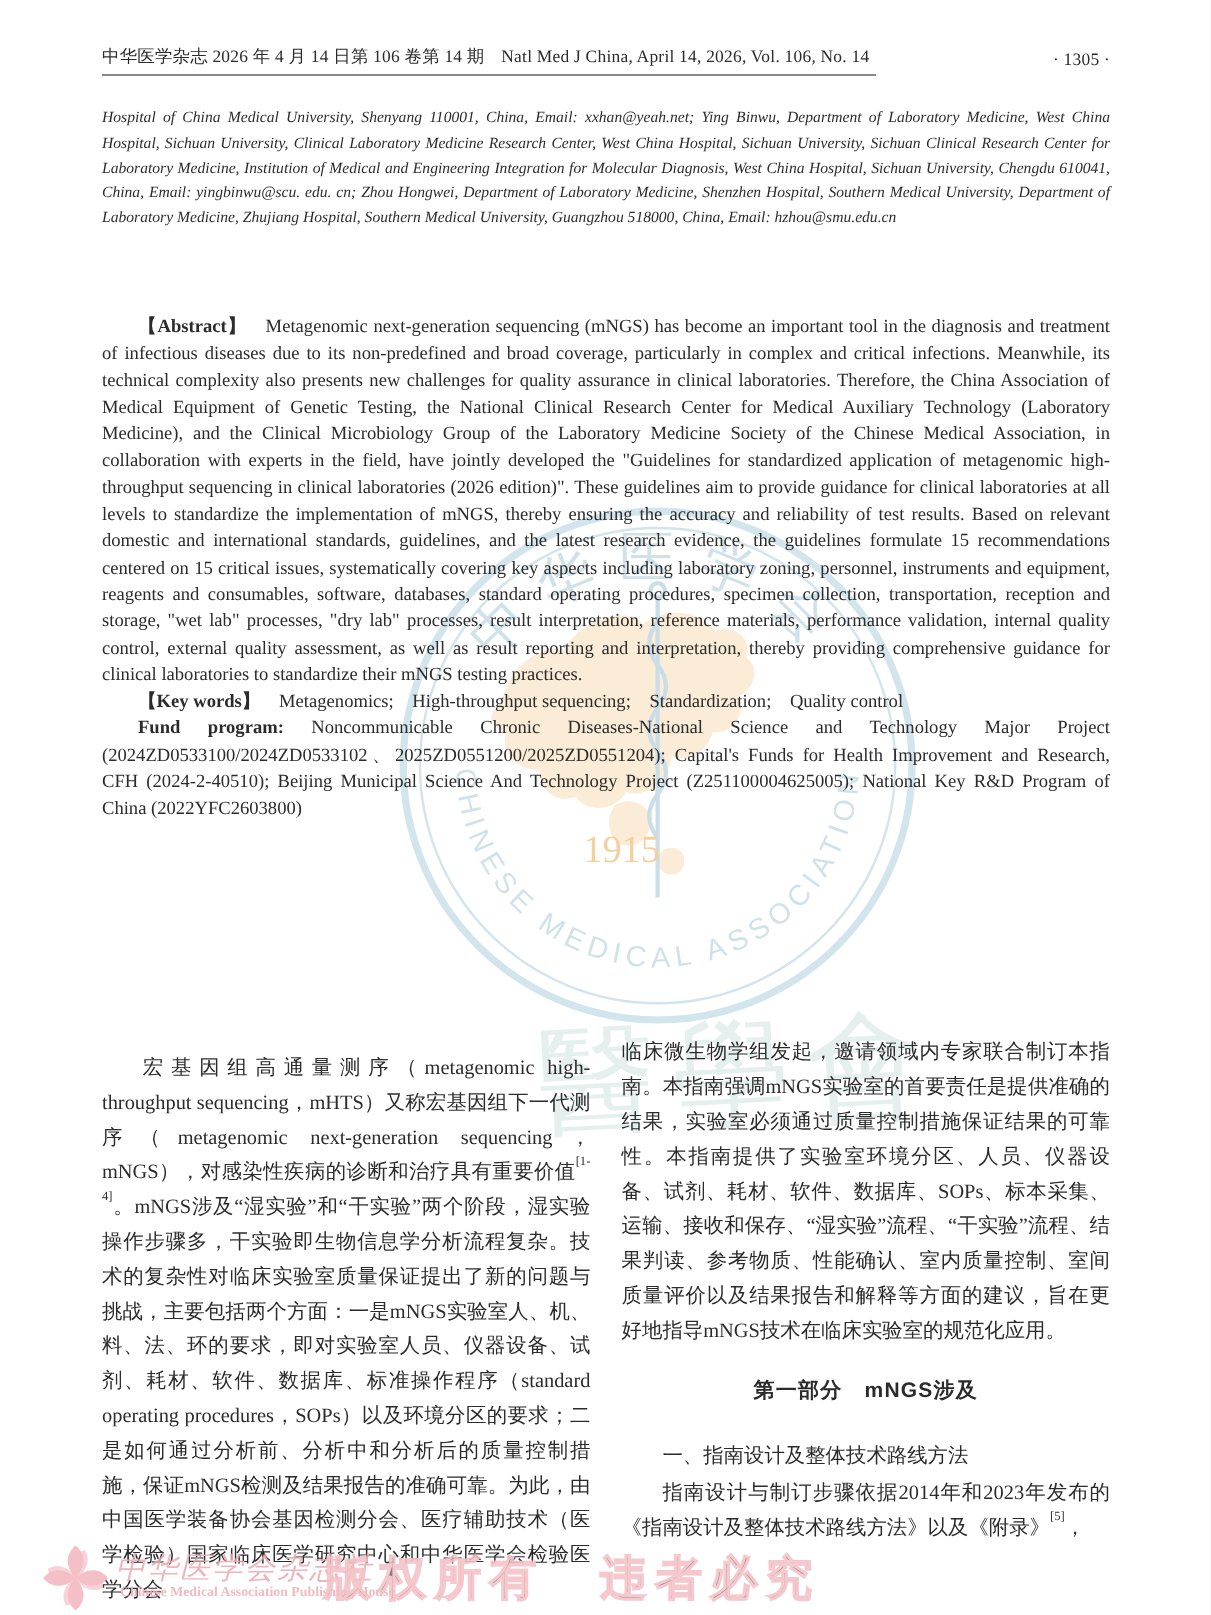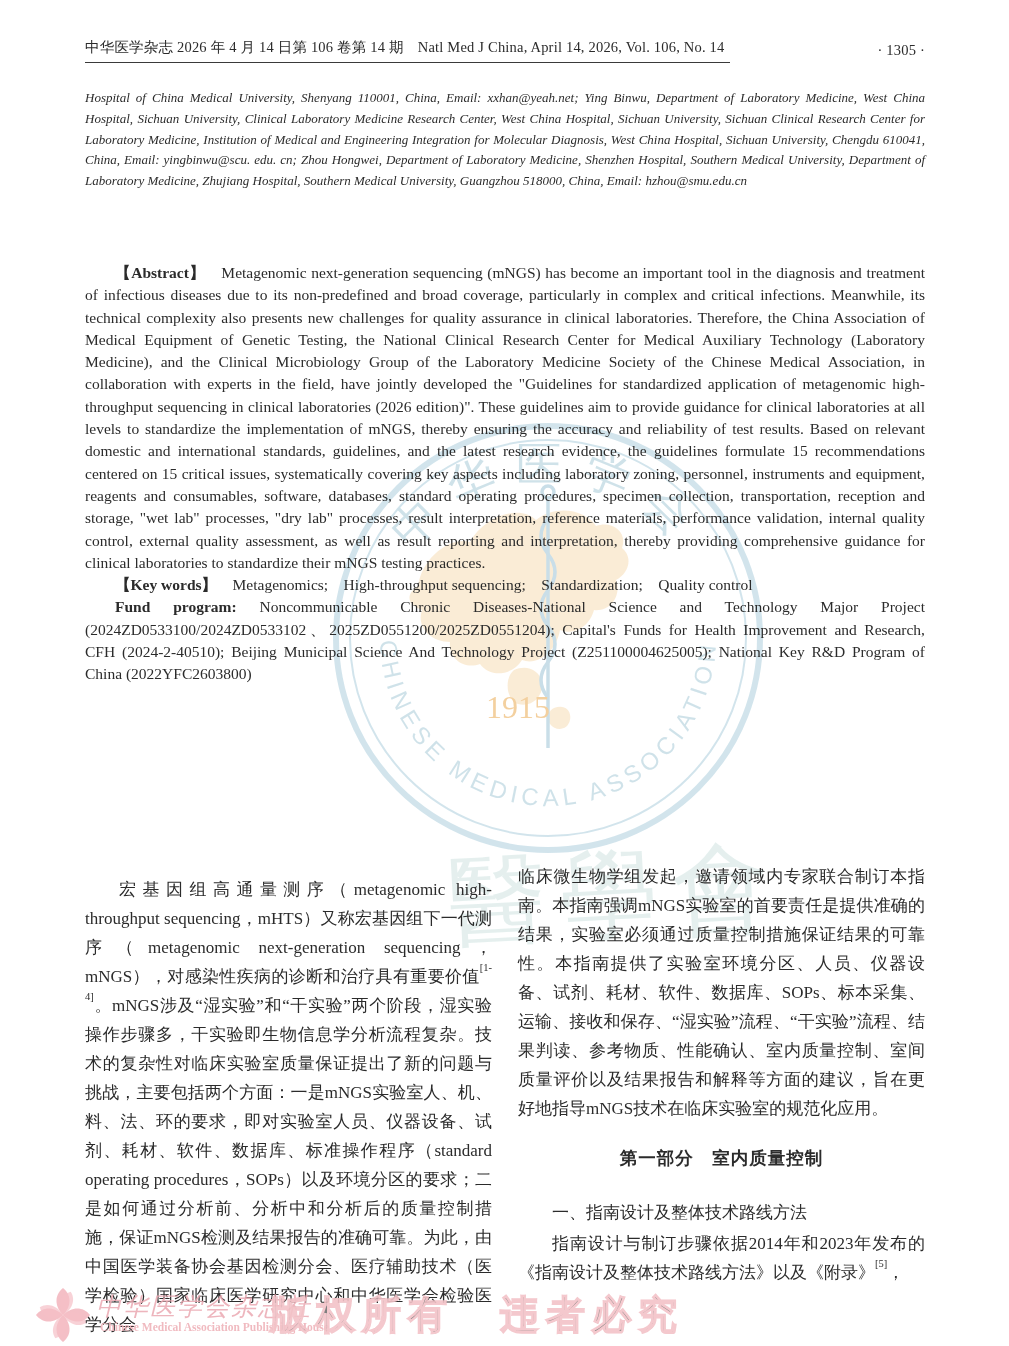--- a/index.html
+++ b/index.html
@@ -125,21 +125,21 @@
     <p class="kw"><b class="lbl">【Key words】</b> <span>Metagenomics; High-throughput sequencing; Standardization; Quality control</span></p>
     <p><b class="lbl">Fund program:</b><span> Noncommunicable Chronic Diseases-National Science and Technology Major Project (2024ZD0533100/2024ZD0533102、2025ZD0551200/2025ZD0551204); Capital's Funds for Health Improvement and Research, CFH (2024-2-40510); Beijing Municipal Science And Technology Project (Z251100004625005); National Key R&amp;D Program of China (2022YFC2603800)</span></p>
   </div>
 
   <div class="col col-left">
     <p class="indent"><span>宏基因组高通量测序（metagenomic high-throughput sequencing，mHTS）又称宏基因组下一代测序（metagenomic next-generation sequencing，mNGS），对感染性疾病的诊断和治疗具有重要价值</span><sup>[1-4]</sup><span>。mNGS涉及“湿实验”和“干实验”两个阶段，湿实验操作步骤多，干实验即生物信息学分析流程复杂。技术的复杂性对临床实验室质量保证提出了新的问题与挑战，主要包括两个方面：一是mNGS实验室人、机、料、法、环的要求，即对实验室人员、仪器设备、试剂、耗材、软件、数据库、标准操作程序（standard operating procedures，SOPs）以及环境分区的要求；二是如何通过分析前、分析中和分析后的质量控制措施，保证mNGS检测及结果报告的准确可靠。为此，由中国医学装备协会基因检测分会、医疗辅助技术（医学检验）国家临床医学研究中心和中华医学会检验医学分会</span></p>
   </div>
 
   <div class="col col-right">
     <p>临床微生物学组发起，邀请领域内专家联合制订本指南。本指南强调mNGS实验室的首要责任是提供准确的结果，实验室必须通过质量控制措施保证结果的可靠性。本指南提供了实验室环境分区、人员、仪器设备、试剂、耗材、软件、数据库、SOPs、标本采集、运输、接收和保存、“湿实验”流程、“干实验”流程、结果判读、参考物质、性能确认、室内质量控制、室间质量评价以及结果报告和解释等方面的建议，旨在更好地指导mNGS技术在临床实验室的规范化应用。</p>
-    <p class="part-heading">第一部分　室内质量控制</p>
+    <p class="part-heading">第一部分　mNGS涉及</p>
     <p class="indent sub-heading">一、指南设计及整体技术路线方法</p>
     <p class="indent"><span>指南设计与制订步骤依据2014年和2023年发布的《指南设计及整体技术路线方法》以及《附录》</span><sup>[5]</sup><span>，</span></p>
   </div>
 
   <div class="publisher-wm">
     <svg class="pub-flower" viewBox="0 0 60 60" aria-hidden="true">
       <g fill="#f3b5bd" opacity="0.85">
         <path d="M30,30 C22,22 20,10 30,2 C40,10 38,22 30,30 Z"></path>
         <path d="M30,30 C38,22 50,20 58,30 C50,40 38,38 30,30 Z"></path>
         <path d="M30,30 C38,38 40,50 30,58 C20,50 22,38 30,30 Z"></path>

